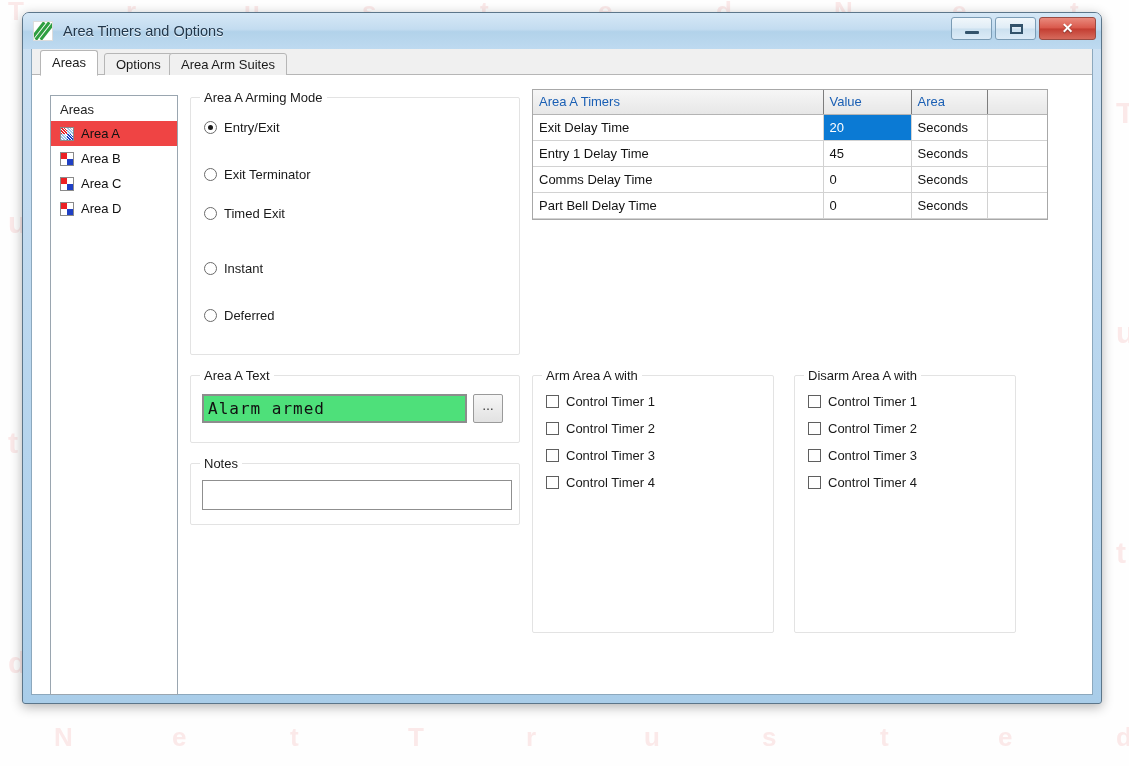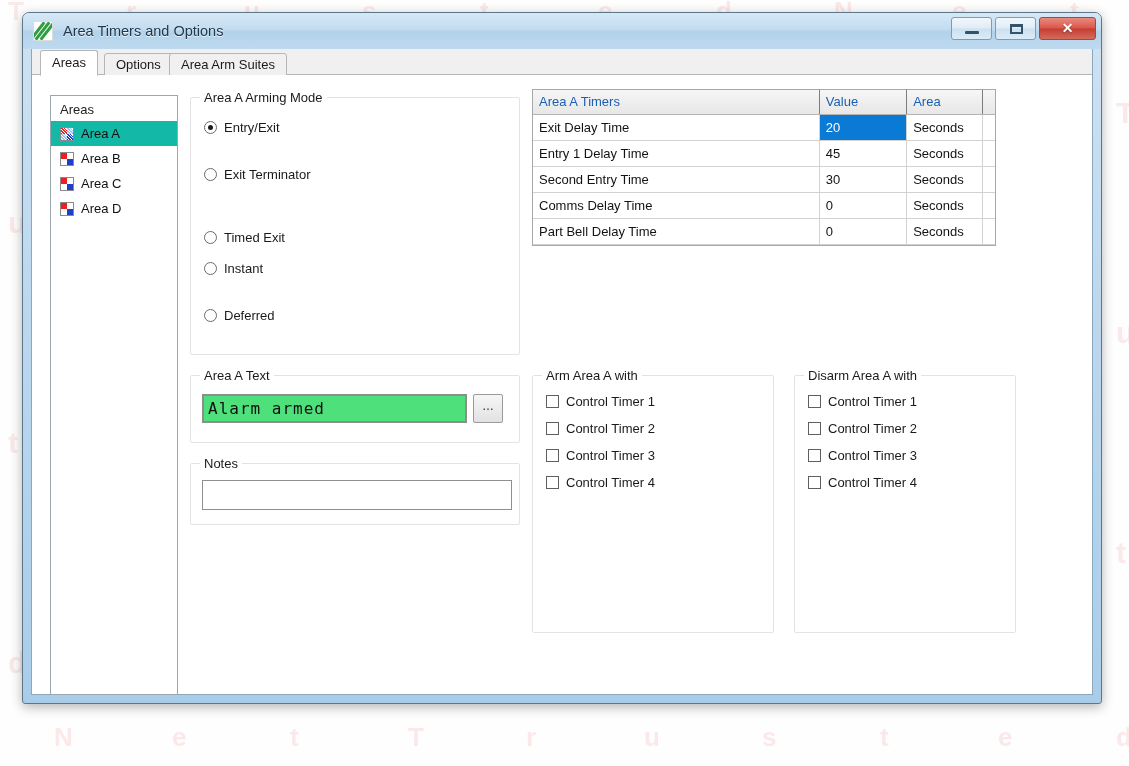--- a/index.html
+++ b/index.html
@@ -165,21 +165,21 @@
   #areas-head {
     font-size: 13px; color: #222;
     padding: 6px 0 4px 9px;
   }
   .area-row {
     display: flex; align-items: center;
     height: 25px; padding-left: 9px;
     font-size: 13px; color: #111;
     cursor: default;
   }
-  .area-row.selected { background: #14b8a6; }
+  .area-row.selected { background: #ef4444; }
   .area-icon {
     width: 14px; height: 14px;
     margin-right: 7px;
     flex: 0 0 auto;
     border: 1px solid #8a8a8a;
     display: grid;
     grid-template-columns: 1fr 1fr;
     grid-template-rows: 1fr 1fr;
     background: #ffffff;
   }
@@ -223,21 +223,21 @@
     content: "";
     position: absolute; left: 3px; top: 3px;
     width: 5px; height: 5px; border-radius: 50%;
     background: #1b1b1b;
   }
 
   
   #timers {
     position: absolute;
     left: 500px; top: 14px;
-    width: 464px;
+    width: 516px;
     border: 1px solid #a8a8a8;
     background: #ffffff;
     border-collapse: collapse;
     font-size: 13px;
   }
   #timers table { border-collapse: collapse; width: 100%; }
   #timers th {
     background: linear-gradient(to bottom,#f6f6f6,#e7e7e7);
     color: #1a5fb4;
     font-weight: normal;
@@ -473,21 +473,21 @@
         <div class="gtitle">Area A Arming Mode</div>
 
         <div class="radio-row" style="top:22px">
           <span class="radio on"></span>
           <span>Entry/Exit</span>
         </div>
         <div class="radio-row" style="top:69px">
           <span class="radio"></span>
           <span>Exit Terminator</span>
         </div>
-        <div class="radio-row" style="top:132px">
+        <div class="radio-row" style="top:108px">
           <span class="radio"></span>
           <span>Timed Exit</span>
         </div>
         <div class="radio-row" style="top:163px">
           <span class="radio"></span>
           <span>Instant</span>
         </div>
         <div class="radio-row" style="top:210px">
           <span class="radio"></span>
           <span>Deferred</span>
@@ -511,26 +511,20 @@
               <td>Seconds</td>
               <td class="pad"></td>
             </tr>
             <tr>
               <td>Entry 1 Delay Time</td>
               <td class="val">45</td>
               <td>Seconds</td>
               <td class="pad"></td>
             </tr>
             <tr>
-              <td>Second Entry Time</td>
-              <td class="val">30</td>
-              <td>Seconds</td>
-              <td class="pad"></td>
-            </tr>
-            <tr>
               <td>Comms Delay Time</td>
               <td class="val">0</td>
               <td>Seconds</td>
               <td class="pad"></td>
             </tr>
             <tr>
               <td>Part Bell Delay Time</td>
               <td class="val">0</td>
               <td>Seconds</td>
               <td class="pad"></td>

